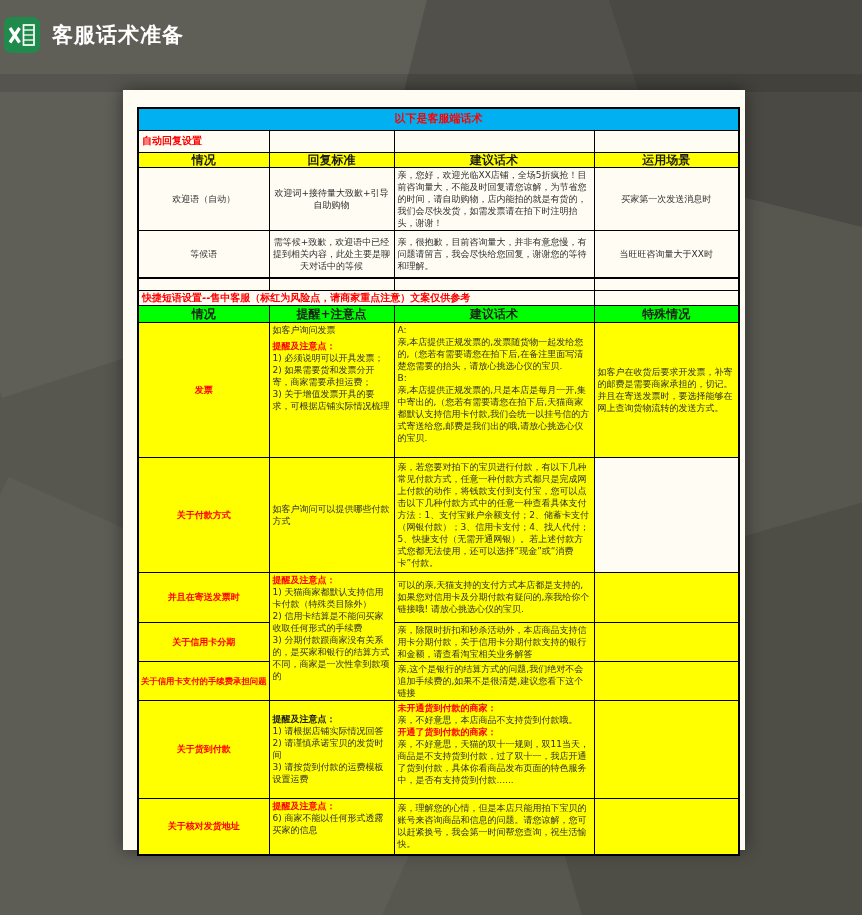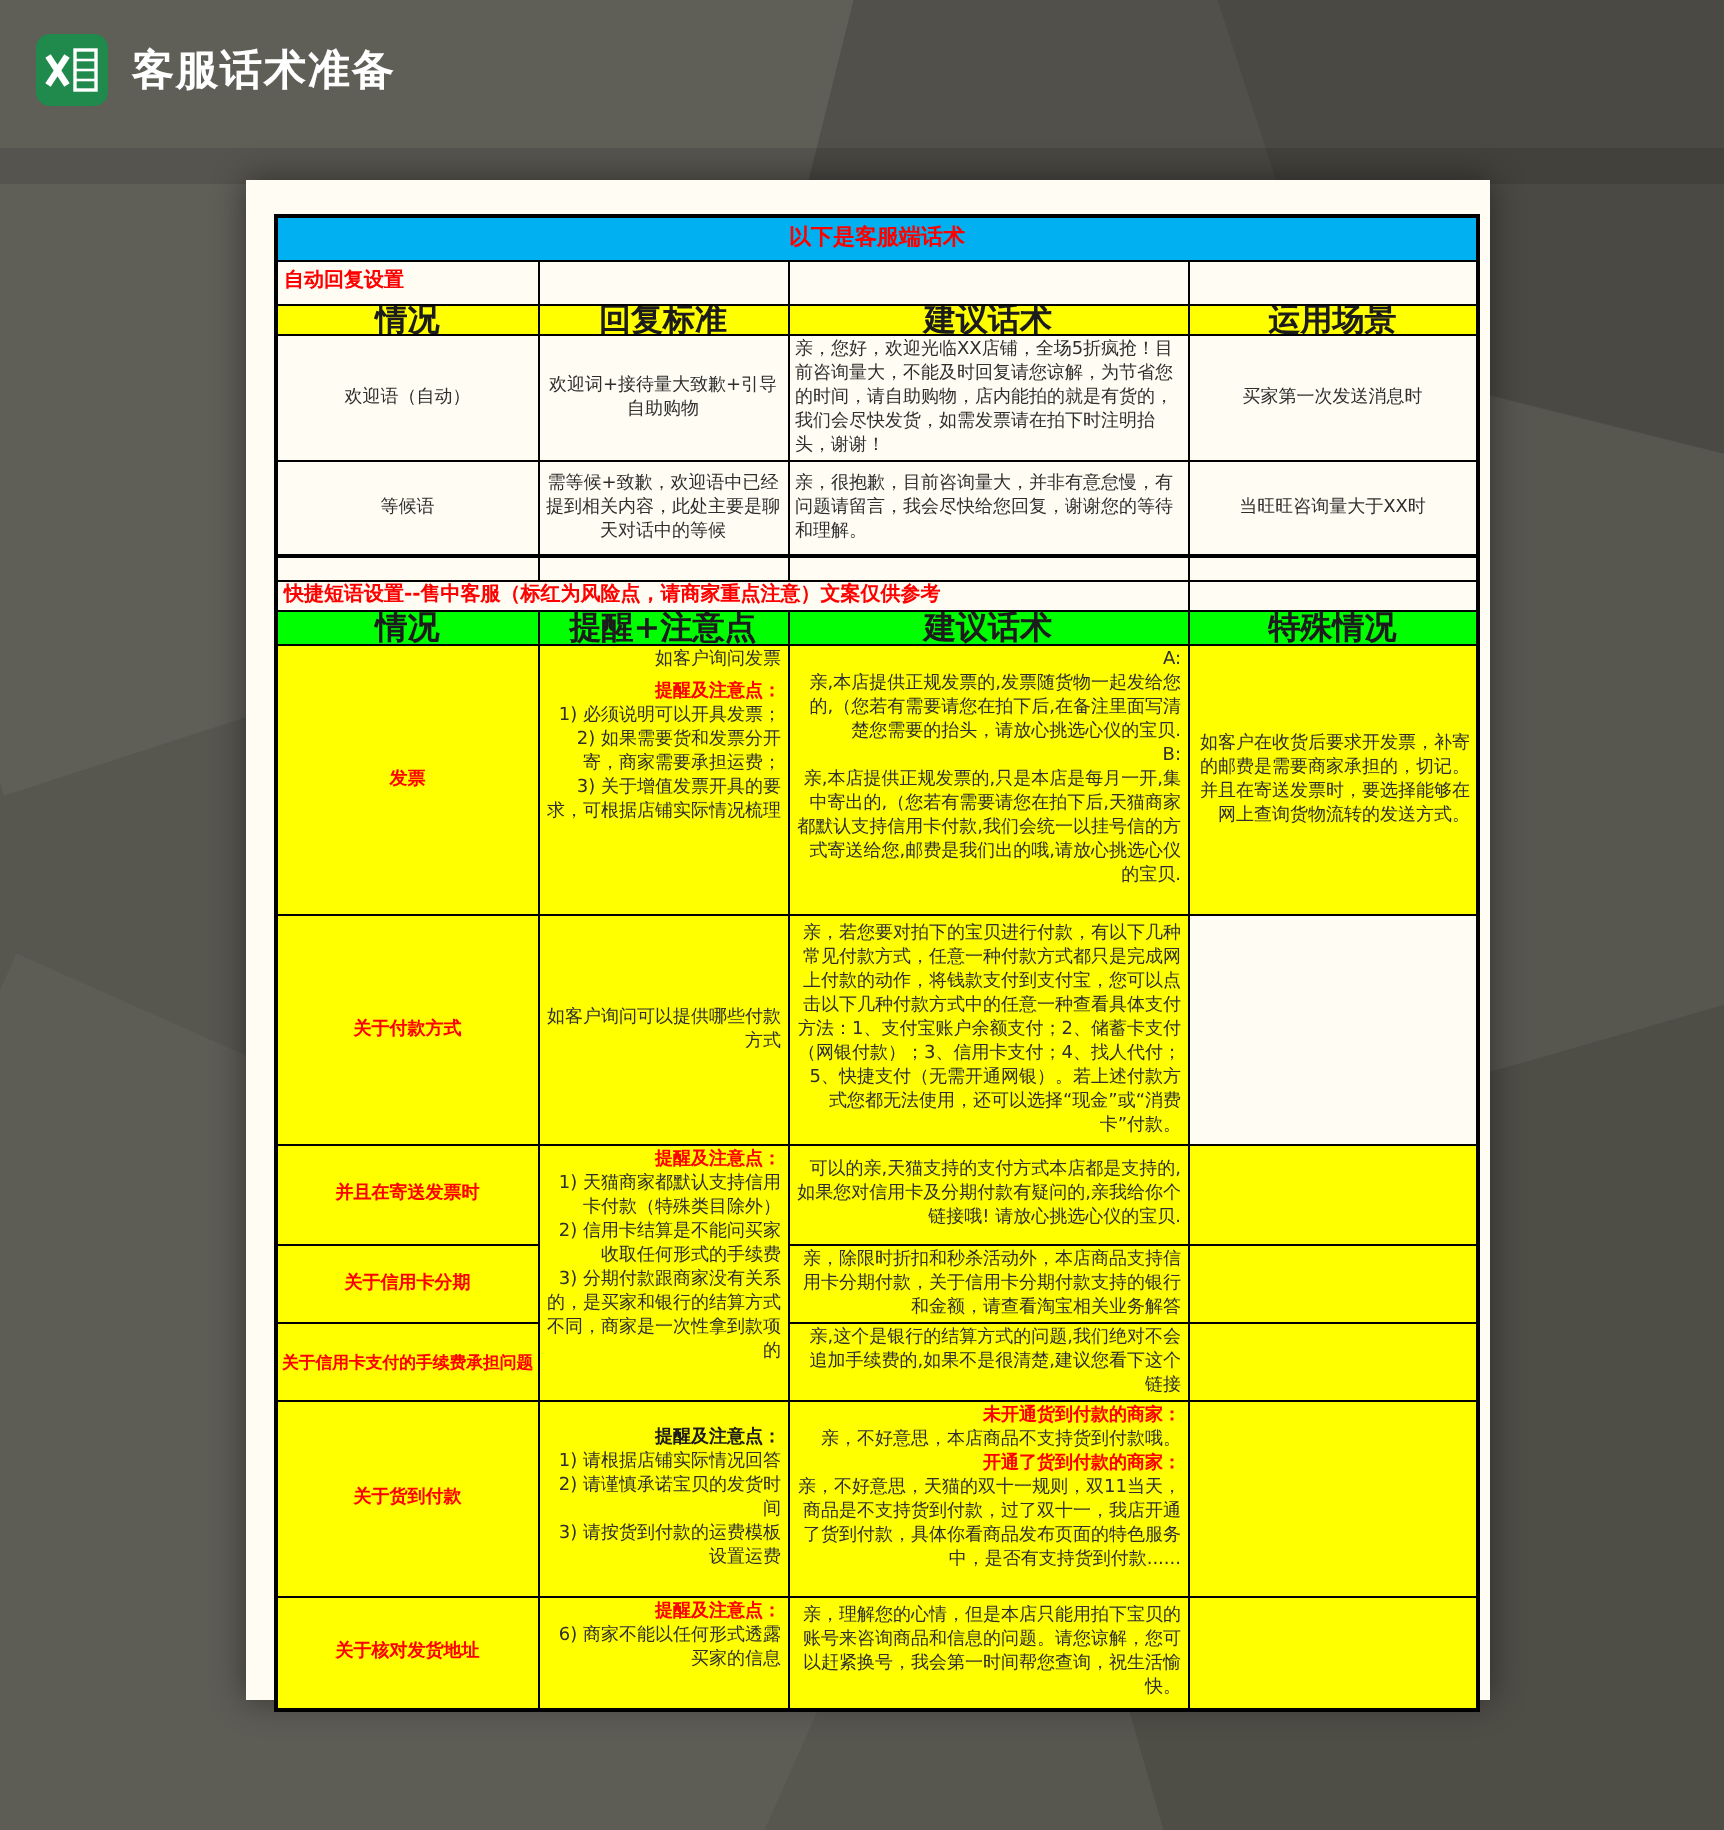--- a/index.html
+++ b/index.html
@@ -13,40 +13,40 @@
     background:#57564f;position:relative;
   }
   
   .bg-shape{position:absolute;pointer-events:none;}
   .bs1{left:-80px;top:-120px;width:700px;height:420px;background:rgba(255,255,255,0.05);transform:rotate(-18deg);}
   .bs2{left:420px;top:-60px;width:700px;height:260px;background:rgba(0,0,0,0.14);transform:rotate(14deg);}
   .bs3{left:-120px;top:560px;width:520px;height:520px;background:rgba(255,255,255,0.04);transform:rotate(24deg);}
   .bs4{left:560px;top:520px;width:560px;height:560px;background:rgba(0,0,0,0.10);transform:rotate(-16deg);}
   .bs5{left:0px;top:74px;width:862px;height:18px;background:rgba(0,0,0,0.10);}
 
-  .titlebar{position:absolute;left:0;top:0;width:798px;height:70px;display:flex;align-items:center;padding-left:4px;z-index:3;margin-left:14px;}
+  .titlebar{position:absolute;left:0;top:0;width:798px;height:70px;display:flex;align-items:center;padding-left:4px;z-index:3;}
   .excel-icon{width:36px;height:36px;display:inline-block;margin-right:12px;}
   .win-title{color:#ffffff;font-size:21px;font-weight:700;letter-spacing:1px;}
 
   .sheet{
     position:absolute;left:123px;top:90px;width:622px;height:760px;
     background:var(--sheet_white);box-shadow:0 0 16px rgba(0,0,0,0.45);z-index:2;
     padding:17px 7px 0 14px;
   }
   table.grid{border-collapse:collapse;table-layout:fixed;width:601px;}
   td{
     border:1px solid #000;padding:1px 3px;vertical-align:middle;
     font-size:9px;line-height:12px;color:#2e2e2e;overflow:hidden;word-break:break-all;
   }
   .banner{background:var(--banner_bg);color:var(--risk_red);font-weight:700;text-align:center;font-size:11px;}
   .seclabel{color:var(--risk_red);font-weight:700;font-size:10px;text-align:left;white-space:nowrap;margin-left:27px;}
-  .hdr td{font-weight:700;text-align:center;font-size:16px;color:#1c1c1c;}
+  .hdr td{font-weight:700;text-align:center;font-size:12px;color:#1c1c1c;}
   .hdr-y td{background:var(--header_yellow);}
   .hdr-g td{background:var(--header_green);}
-  .yellow{background:var(--cell_yellow);text-align:right;}
+  .yellow{background:var(--cell_yellow);}
   .sit{color:var(--risk_red);font-weight:700;text-align:center;}
   .sit-sm{font-size:8.4px;padding:0;}
   .red{color:var(--risk_red);font-weight:700;}
   .blk-b{font-weight:700;color:#1c1c1c;}
   .top{vertical-align:top;}
   .ctr{text-align:center;}
   .thick-b td{border-bottom:2px solid #000;}
   .grid{border:2px solid #000;}
   .gap{height:4px;}
 </style>

